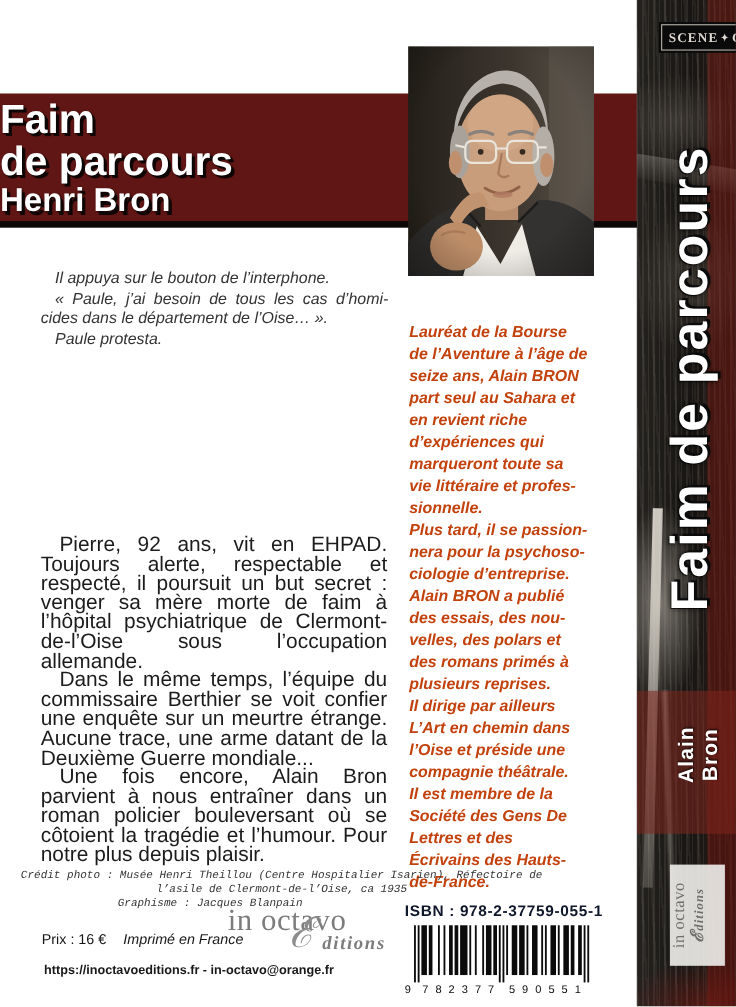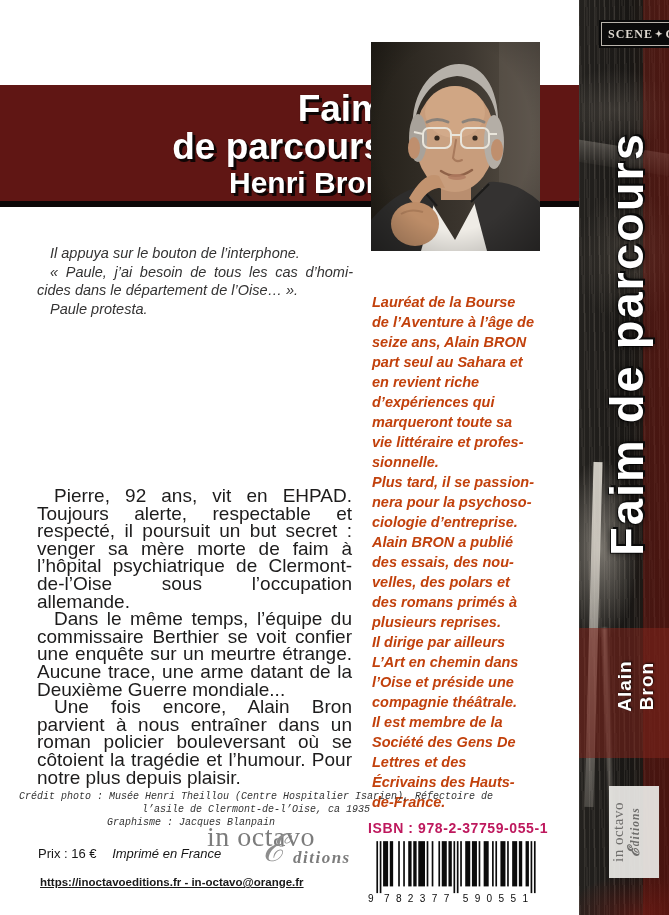--- a/index.html
+++ b/index.html
@@ -2,21 +2,21 @@
 <html lang="fr"><head>
 <meta charset="utf-8">
 <style>
   html,body{margin:0;padding:0;background:#ffffff;}
   .cover{position:relative;width:669px;height:915px;background:#fff;overflow:hidden;
          font-family:"Liberation Sans",sans-serif;color:#1f1e1e;}
 
   
   .title-band{position:absolute;left:0;top:85px;width:579px;height:117px;background:#601614;}
   .title-underline{position:absolute;left:0;top:201px;width:588px;height:6px;background:#0c0808;}
-  .title-block{position:absolute;left:0;top:89px;width:352px;text-align:right;color:#fff;z-index:3;padding-left:32px;}
+  .title-block{position:absolute;left:0;top:89px;width:352px;text-align:left;color:#fff;z-index:3;}
   .title-block .t1{font-size:37px;font-weight:700;line-height:39px;
      text-shadow:3px 3px 0 rgba(8,4,4,.9),1px 1px 2px rgba(0,0,0,.8);}
   .title-block .t2{font-size:37px;font-weight:700;line-height:38px;
      text-shadow:3px 3px 0 rgba(8,4,4,.9),1px 1px 2px rgba(0,0,0,.8);}
   .title-block .t3{font-size:30px;font-weight:700;line-height:34px;
      text-shadow:3px 3px 0 rgba(8,4,4,.9),1px 1px 2px rgba(0,0,0,.8);}
 
   
   .photo{position:absolute;left:371px;top:42px;width:169px;height:209px;z-index:4;}
 
@@ -32,29 +32,29 @@
   .bio p{margin:0;}
 
   
   .credits{position:absolute;left:14px;top:790px;width:484px;font-size:10px;font-style:italic;
            line-height:13px;color:#333;text-align:center;font-family:Liberation Mono, monospace;}
   .credits .c2{display:block;margin-right:130px;}
 
   
   .price-line{position:absolute;left:38px;top:846px;font-size:13px;color:#161616;}
   .price-line .printed{font-style:italic;margin-left:12px;}
-  .url-line{position:absolute;left:40px;top:876px;font-size:11.5px;font-weight:700;color:#191919;text-decoration:underline;}
+  .url-line{position:absolute;left:40px;top:876px;font-size:11.5px;font-weight:700;color:#191919;}
   .front-logo{position:absolute;left:207px;top:821px;width:150px;height:62px;color:#7c7c7c;}
   .front-logo .lmain{font-family:"Liberation Serif",serif;font-size:28px;letter-spacing:.5px;}
   .front-logo .lE{position:absolute;left:56px;top:8px;font-family:"DejaVu Serif",serif;
                   font-style:italic;font-size:38px;color:#8d8d8d;line-height:1;}
   .front-logo .lrest{position:absolute;left:86px;top:27px;font-family:"Liberation Serif",serif;
                   font-style:italic;font-weight:700;font-size:17px;letter-spacing:1.5px;}
   .isbn{position:absolute;left:368px;top:820px;font-size:14px;font-weight:700;
-        letter-spacing:.6px;color:#be185d;}
+        letter-spacing:.6px;color:#0f172a;}
   .barcode{position:absolute;left:368px;top:841px;}
 
   
   .spine{position:absolute;left:579px;top:0;width:90px;height:915px;overflow:hidden;
      background-color:#1b1917;
      background-image:
        repeating-linear-gradient(90deg,rgba(215,205,190,.10) 0 1px,rgba(0,0,0,0) 1px 5px),
        repeating-linear-gradient(87deg,rgba(160,150,140,.09) 0 2px,rgba(0,0,0,0) 2px 9px),
        radial-gradient(ellipse 55px 130px at 24% 60%,rgba(232,225,212,.45),rgba(232,225,212,0) 70%),
        radial-gradient(ellipse 70px 90px at 55% 28%,rgba(120,112,100,.35),rgba(0,0,0,0) 75%),

